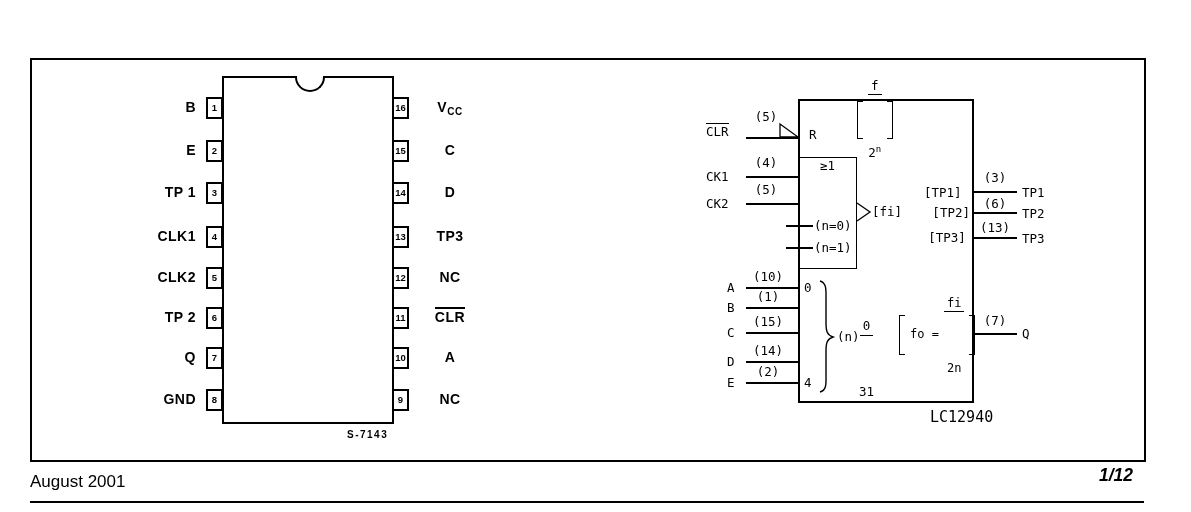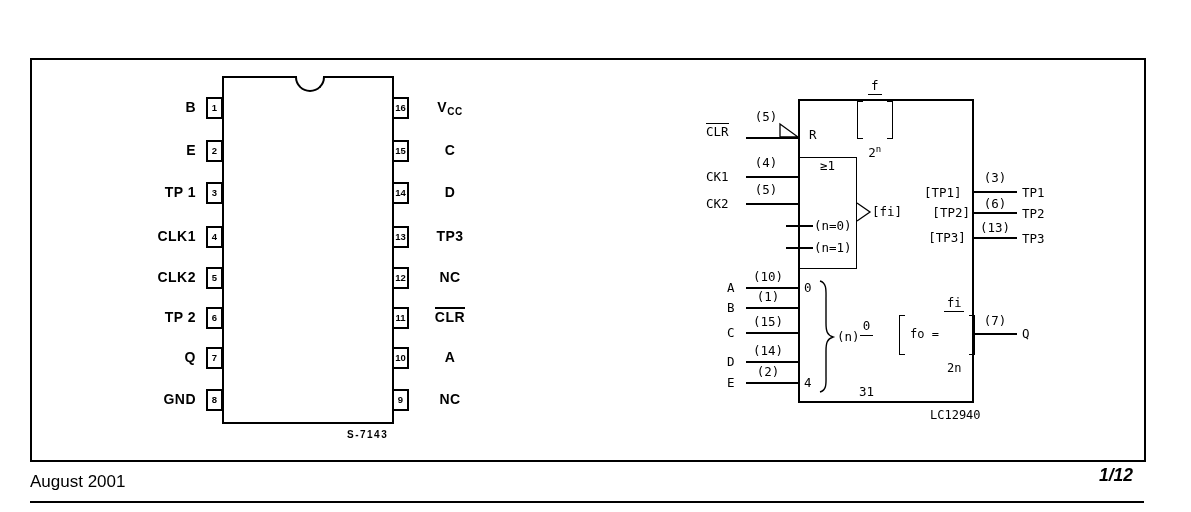--- a/index.html
+++ b/index.html
@@ -182,19 +182,19 @@
           <span class="fd">2n</span>
         </span>
     </div>
     <div class="brk-r"></div>
   </div>
 
   <div class="hline" style="left:973px;top:333px;width:44px"></div>
   <div class="abs mono pincent" style="left:974px;top:314px;width:42px">(7)</div>
   <div class="abs mono" style="left:1022px;top:327px">Q</div>
 
-  <div class="abs mono" style="left:930px;top:409px;font-size:12px">LC12940</div>
+  <div class="abs mono" style="left:930px;top:409px;font-size:15px">LC12940</div>
 
   <div class="abs date">August 2001</div>
   <div class="abs pagenum">1/12</div>
   <div class="abs footline"></div>
 
 </div>
 
 </body></html>

